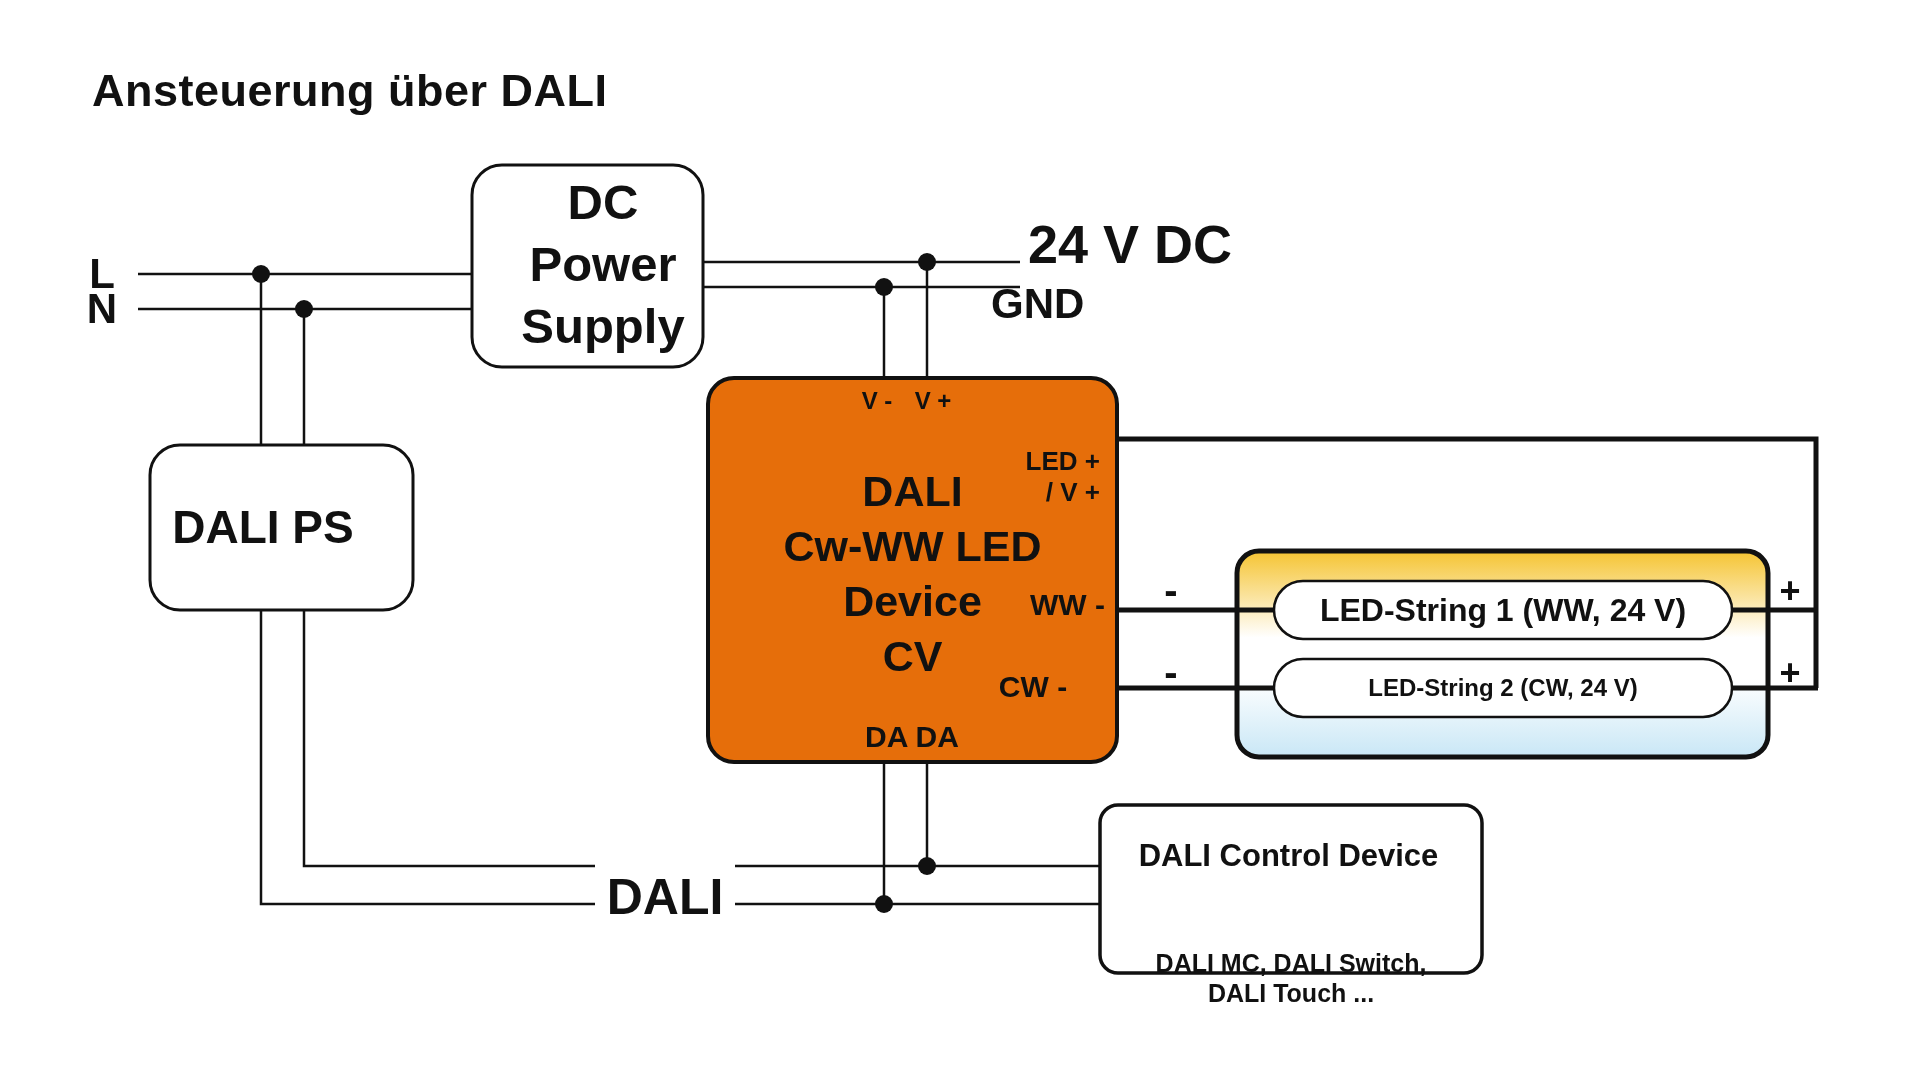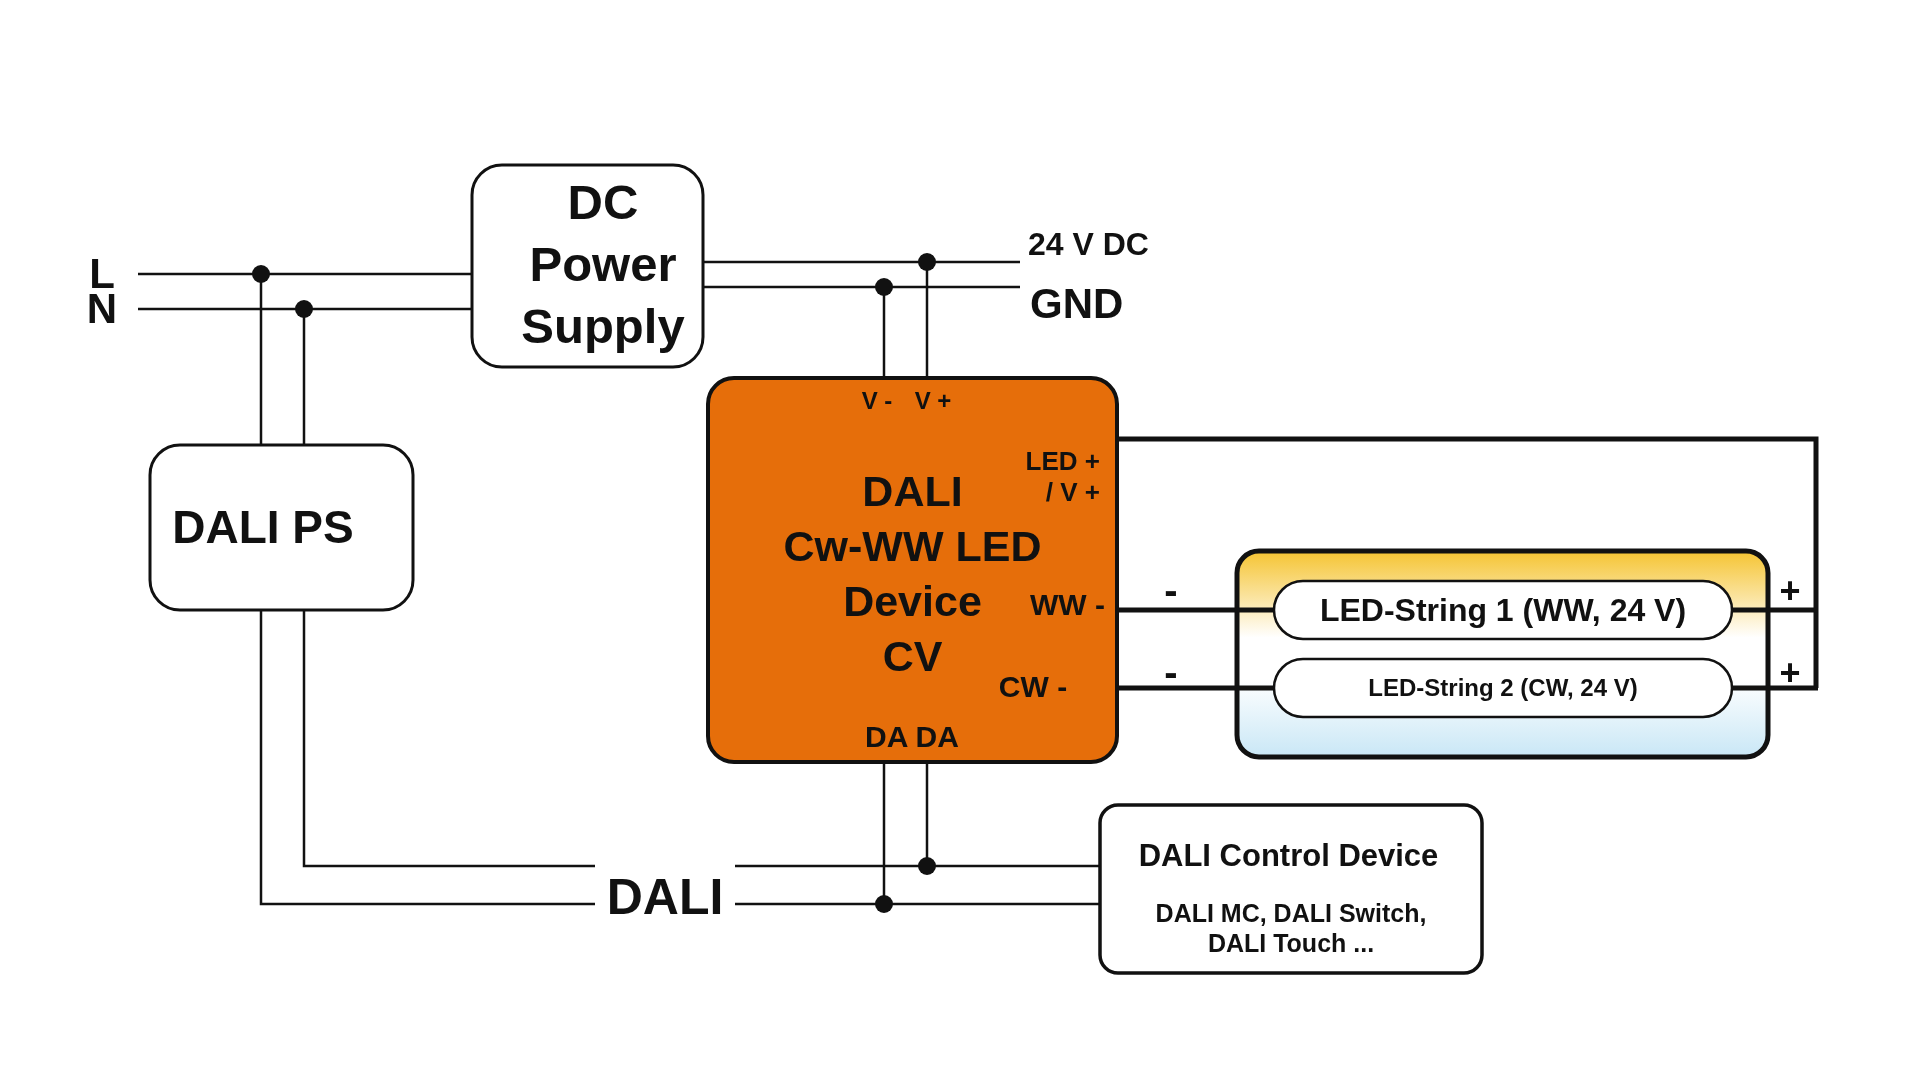--- a/index.html
+++ b/index.html
@@ -26,40 +26,40 @@
   .g-mid{stop-color:#ffffff;}
   .g-bot{stop-color:var(--strip_cool);}
   .lbl{position:absolute;white-space:pre;color:var(--text);}
   .b{font-weight:700;}
   .sb{font-weight:600;}
   .ctr{text-align:center;white-space:normal;}
   .rgt{text-align:right;white-space:normal;}
   .title{left:92px;top:66px;font-size:45px;line-height:50px;letter-spacing:0.5px;}
   .lab-l{left:80px;top:252px;width:44px;font-size:42px;line-height:44px;text-align:center;}
   .lab-n{left:80px;top:287px;width:44px;font-size:42px;line-height:44px;text-align:center;}
-  .lab-24v{left:1028px;top:224px;font-size:32px;line-height:40px;}
-  .lab-gnd{left:1030px;top:284px;font-size:42px;line-height:40px;}
+  .lab-24v{left:1028px;top:224px;font-size:54px;line-height:40px;}
+  .lab-gnd{left:991px;top:284px;font-size:42px;line-height:40px;}
   .dcps{left:472px;top:171px;width:262px;font-size:49px;line-height:62px;}
   .dalips{left:150px;top:504px;width:226px;font-size:46px;line-height:46px;}
   .dimname{left:708px;top:464px;width:409px;font-size:43px;line-height:55px;}
   .t-vminus{left:849px;top:389px;width:56px;font-size:24px;line-height:24px;}
   .t-vplus{left:905px;top:389px;width:56px;font-size:24px;line-height:24px;}
   .t-ledplus{left:960px;top:418px;width:140px;font-size:26px;line-height:31px;margin-top:28px;}
   .t-ww{left:965px;top:590px;width:140px;font-size:30px;line-height:30px;}
   .t-cw{left:963px;top:672px;width:140px;font-size:30px;line-height:30px;text-align:center;}
   .t-da{left:842px;top:722px;width:140px;font-size:30px;line-height:30px;}
   .minus1{left:1146px;top:570px;width:50px;font-size:40px;line-height:40px;}
   .minus2{left:1146px;top:652px;width:50px;font-size:40px;line-height:40px;}
   .plus1{left:1766px;top:572px;width:48px;font-size:36px;line-height:38px;}
   .plus2{left:1766px;top:654px;width:48px;font-size:36px;line-height:38px;}
   .pill1t{left:1274px;top:594px;width:458px;font-size:32px;line-height:32px;}
   .pill2t{left:1274px;top:672px;width:458px;font-size:24px;line-height:32px;}
   .busdali{left:590px;top:872px;width:150px;font-size:50px;line-height:50px;}
   .cd-title{left:1100px;top:840px;width:377px;font-size:31px;line-height:32px;}
-  .cd-sub{left:1100px;top:898px;width:382px;font-size:25px;line-height:30px;}
+  .cd-sub{left:1100px;top:948px;width:382px;font-size:25px;line-height:30px;}
 </style>
 </head>
 <body>
 
 <div class="stage">
 
   <svg width="1920" height="1080" viewBox="0 0 1920 1080">
     <defs>
       <linearGradient id="stripGrad" x1="0" y1="0" x2="0" y2="1">
         <stop offset="0" class="g-top"></stop>
@@ -98,20 +98,21 @@
     <circle cx="884" cy="904" r="9" class="dot"></circle>
 
     <rect x="472" y="165" width="231" height="202" rx="30" class="whitebox" stroke-width="3"></rect>
     <rect x="150" y="445" width="263" height="165" rx="30" class="whitebox" stroke-width="3"></rect>
     <rect x="708" y="378" width="409" height="384" rx="26" class="dimmerbox"></rect>
     <rect x="1274" y="581" width="458" height="58" rx="29" class="pill"></rect>
     <rect x="1274" y="659" width="458" height="58" rx="29" class="pill"></rect>
     <rect x="1100" y="805" width="382" height="168" rx="18" class="whitebox" stroke-width="3.5"></rect>
   </svg>
 
+  <div class="lbl b title">Ansteuerung über DALI</div>
 
   <div class="lbl b lab-l">L</div>
   <div class="lbl b lab-n">N</div>
 
   <div class="lbl b lab-24v">24 V DC</div>
   <div class="lbl b lab-gnd">GND</div>
 
   <div class="lbl b ctr dcps">
     <div>DC</div>
     <div>Power</div>

